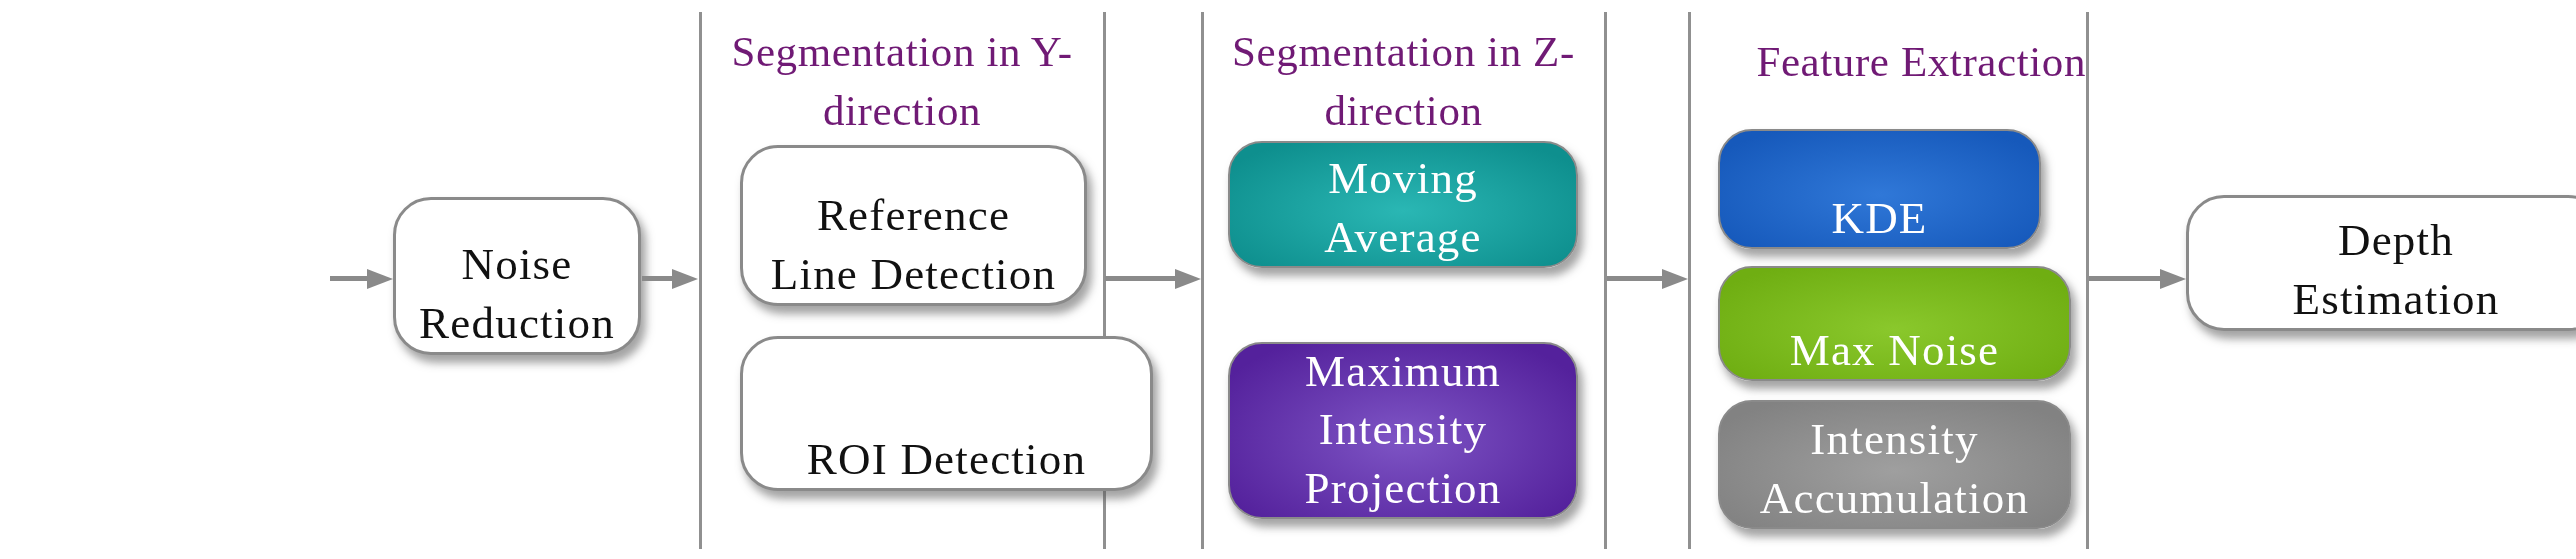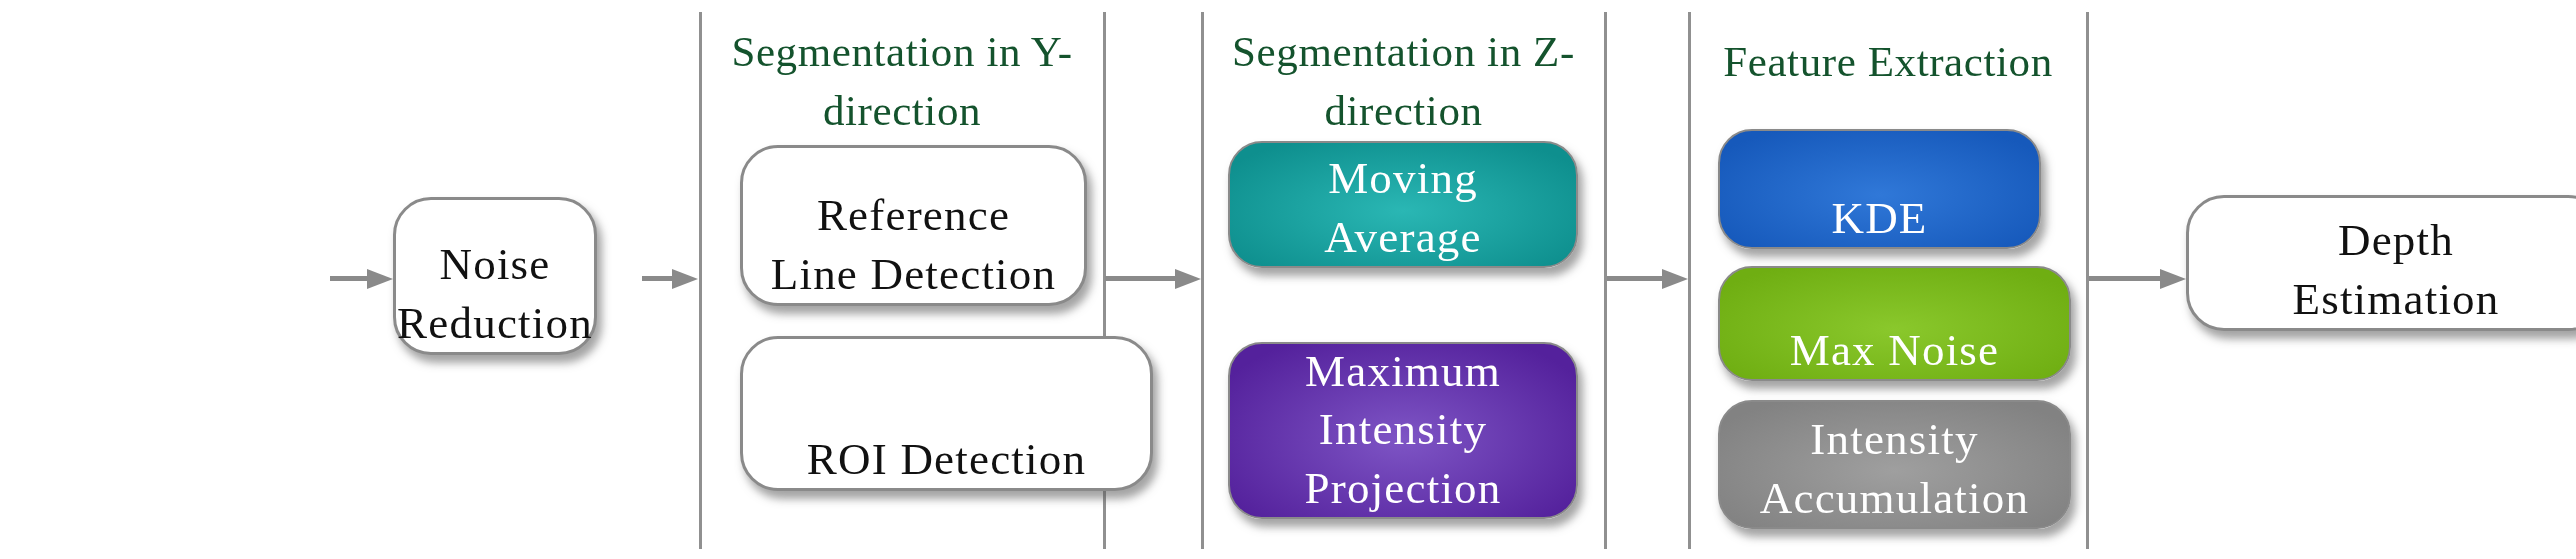--- a/index.html
+++ b/index.html
@@ -27,21 +27,21 @@
   .node.white{background:#ffffff;border-radius:38px;}
   .node.colored{color:#ffffff;border-radius:34px;border-width:2.5px;}
   .fill-teal  {background:radial-gradient(ellipse at 50% 55%, #2ab7b4 0%, #0e8f8e 85%);}
   .fill-purple{background:radial-gradient(ellipse at 50% 55%, #7e55c5 0%, #54219c 85%);}
   .fill-blue  {background:radial-gradient(ellipse at 50% 55%, #3078d8 0%, #1659bb 85%);}
   .fill-green {background:radial-gradient(ellipse at 50% 55%, #8ac82c 0%, #6fae12 85%);}
   .fill-gray  {background:radial-gradient(ellipse at 50% 55%, #9f9f9f 0%, #828282 85%);}
 
   
   .n-oct  {left:13px;  top:197px; width:316px; height:158px;}
-  .n-noise{left:393px; top:197px; width:204px; height:158px;}
+  .n-noise{left:393px; top:197px; width:248px; height:158px;}
   .n-depth{left:2186px;top:195px; width:420px; height:136px;}
 
   
   .n-ref{left:740px;top:145px;width:347px;height:161px;}
   .n-roi{left:740px;top:336px;width:413px;height:155px;}
   
   .n-mov{left:1228px;top:141px;width:350px;height:127px;}
   .n-mip{left:1228px;top:342px;width:350px;height:177px;}
   
   .n-kde{left:1718px;top:129px;width:323px;height:120px;}
@@ -50,29 +50,29 @@
 
   
   .vline{position:absolute;top:12.3px;height:537px;width:2.5px;background:#909090;}
   .vl-y-l {left:699px;} .vl-y-r {left:1103px;}
   .vl-z-l {left:1201px;} .vl-z-r {left:1604px;}
   .vl-f-l {left:1688px;} .vl-f-r {left:2086px;}
 
   .group-title{
     position:absolute;
     text-align:center;
-    color:#14532d;
+    color:#701a75;
     font-size:43px;
     line-height:1.38;
     letter-spacing:0.6px;
     white-space:pre-line;
   }
   .t-y{left:701px;top:21.5px;width:402px;}
   .t-z{left:1203px;top:21.5px;width:401px;}
-  .t-f{left:1690px;top:32px;width:396px;}
+  .t-f{left:1690px;top:32px;width:396px;text-align:right;}
 
   
   .arrow{
     position:absolute;
     top:268px;height:21px;
     display:flex;align-items:center;
   }
   .arrow .shaft{flex:1;height:5.5px;background:#8a8a8a;}
   .arrow .head{
     width:0;height:0;

